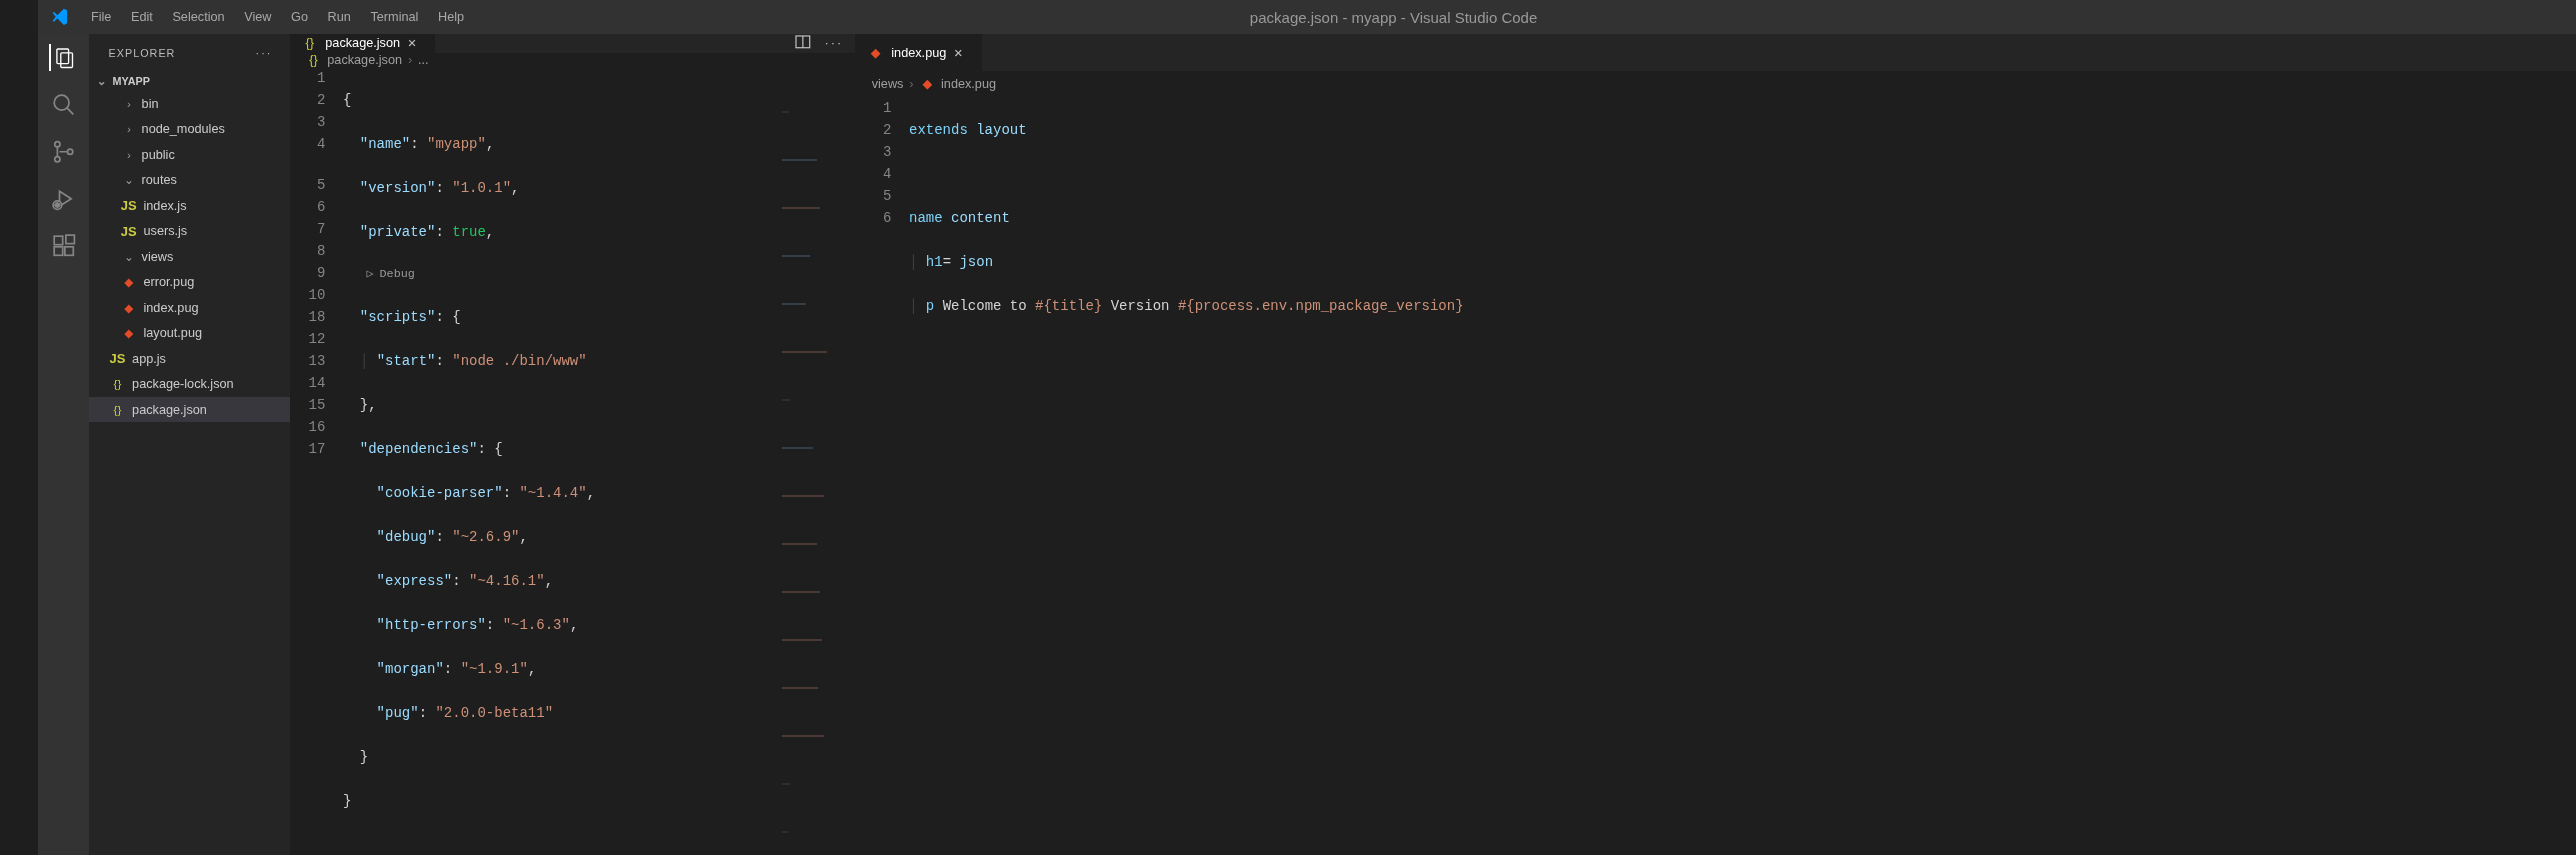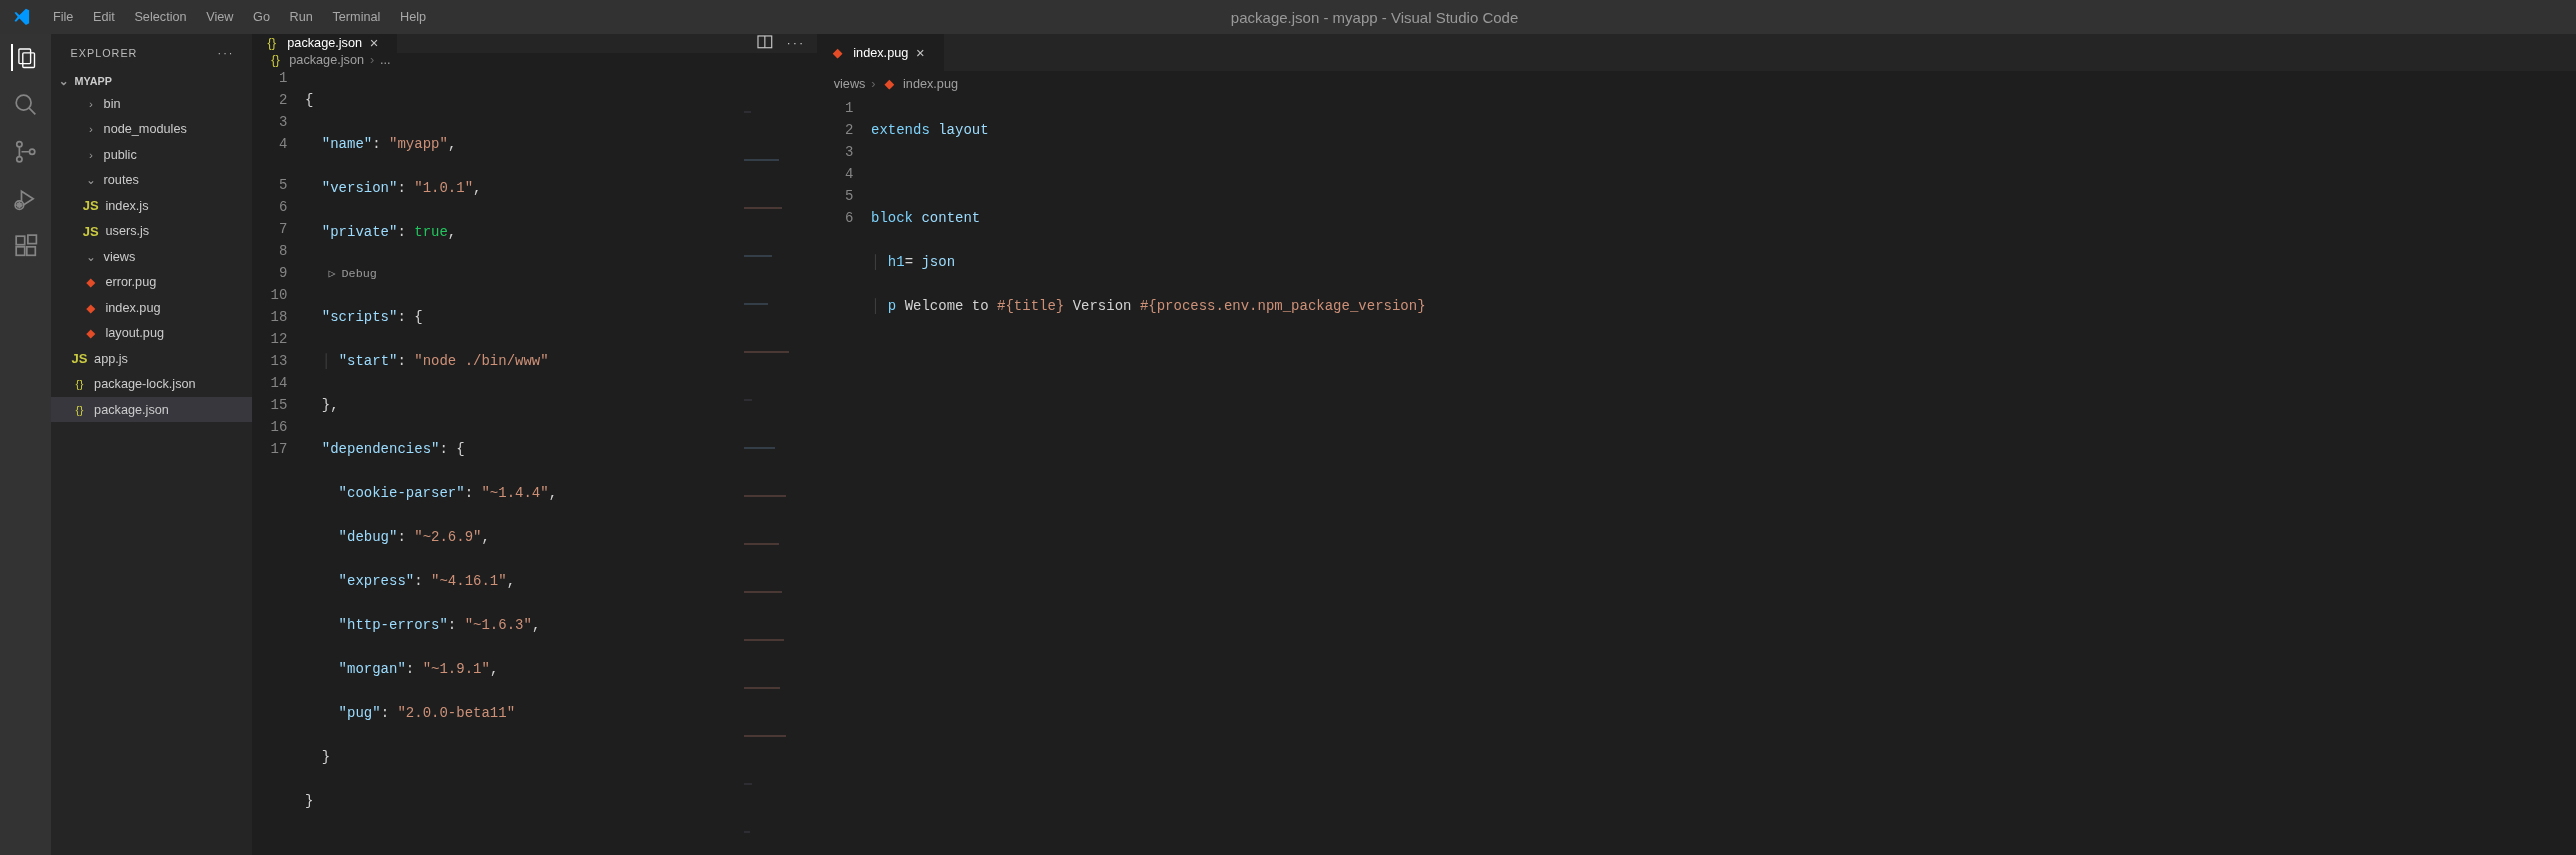--- a/index.html
+++ b/index.html
@@ -5,21 +5,21 @@
 * { margin: 0; padding: 0; box-sizing: border-box; }
 body {
   font-family: -apple-system, BlinkMacSystemFont, "Segoe UI", sans-serif;
   background: #1e1e1e;
   color: #cccccc;
   font-size: 12.7px;
   overflow: hidden;
   height: 855px;
   width: 2576px;
 }
-.window { display: flex; flex-direction: column; height: 100%; }
+.window { display: flex; flex-direction: column; height: 100%; margin-left: 38px; }
 .title-bar {
   height: 34px;
   background: #323233;
   display: flex;
   align-items: center;
   padding: 0 7.8px;
   font-size: 12.7px;
   color: #cccccc;
 }
 .vscode-logo {
@@ -351,21 +351,21 @@
 <div>1</div>
 <div>2</div>
 <div>3</div>
 <div>4</div>
 <div>5</div>
 <div>6</div>
           </div>
           <div class="code">
 <div><span class="tok-pkw">extends</span> <span class="tok-pname">layout</span></div>
 <div> </div>
-<div><span class="tok-pkw">block</span> <span class="tok-pname">content</span></div>
+<div><span class="tok-pkw">name</span> <span class="tok-pname">content</span></div>
 <div><span class="guide">│</span> <span class="tok-pkw">h1</span><span class="tok-pop">=</span> <span class="tok-pname">json</span></div>
 <div><span class="guide">│</span> <span class="tok-pkw">p</span> <span class="tok-ptxt">Welcome to </span><span class="tok-pexpr">#{title}</span><span class="tok-ptxt"> Version </span><span class="tok-pexpr">#{process.env.npm_package_version}</span></div>
 <div> </div>
           </div>
         </div>
       </div>
     </div>
   </div>
 </div>
 

